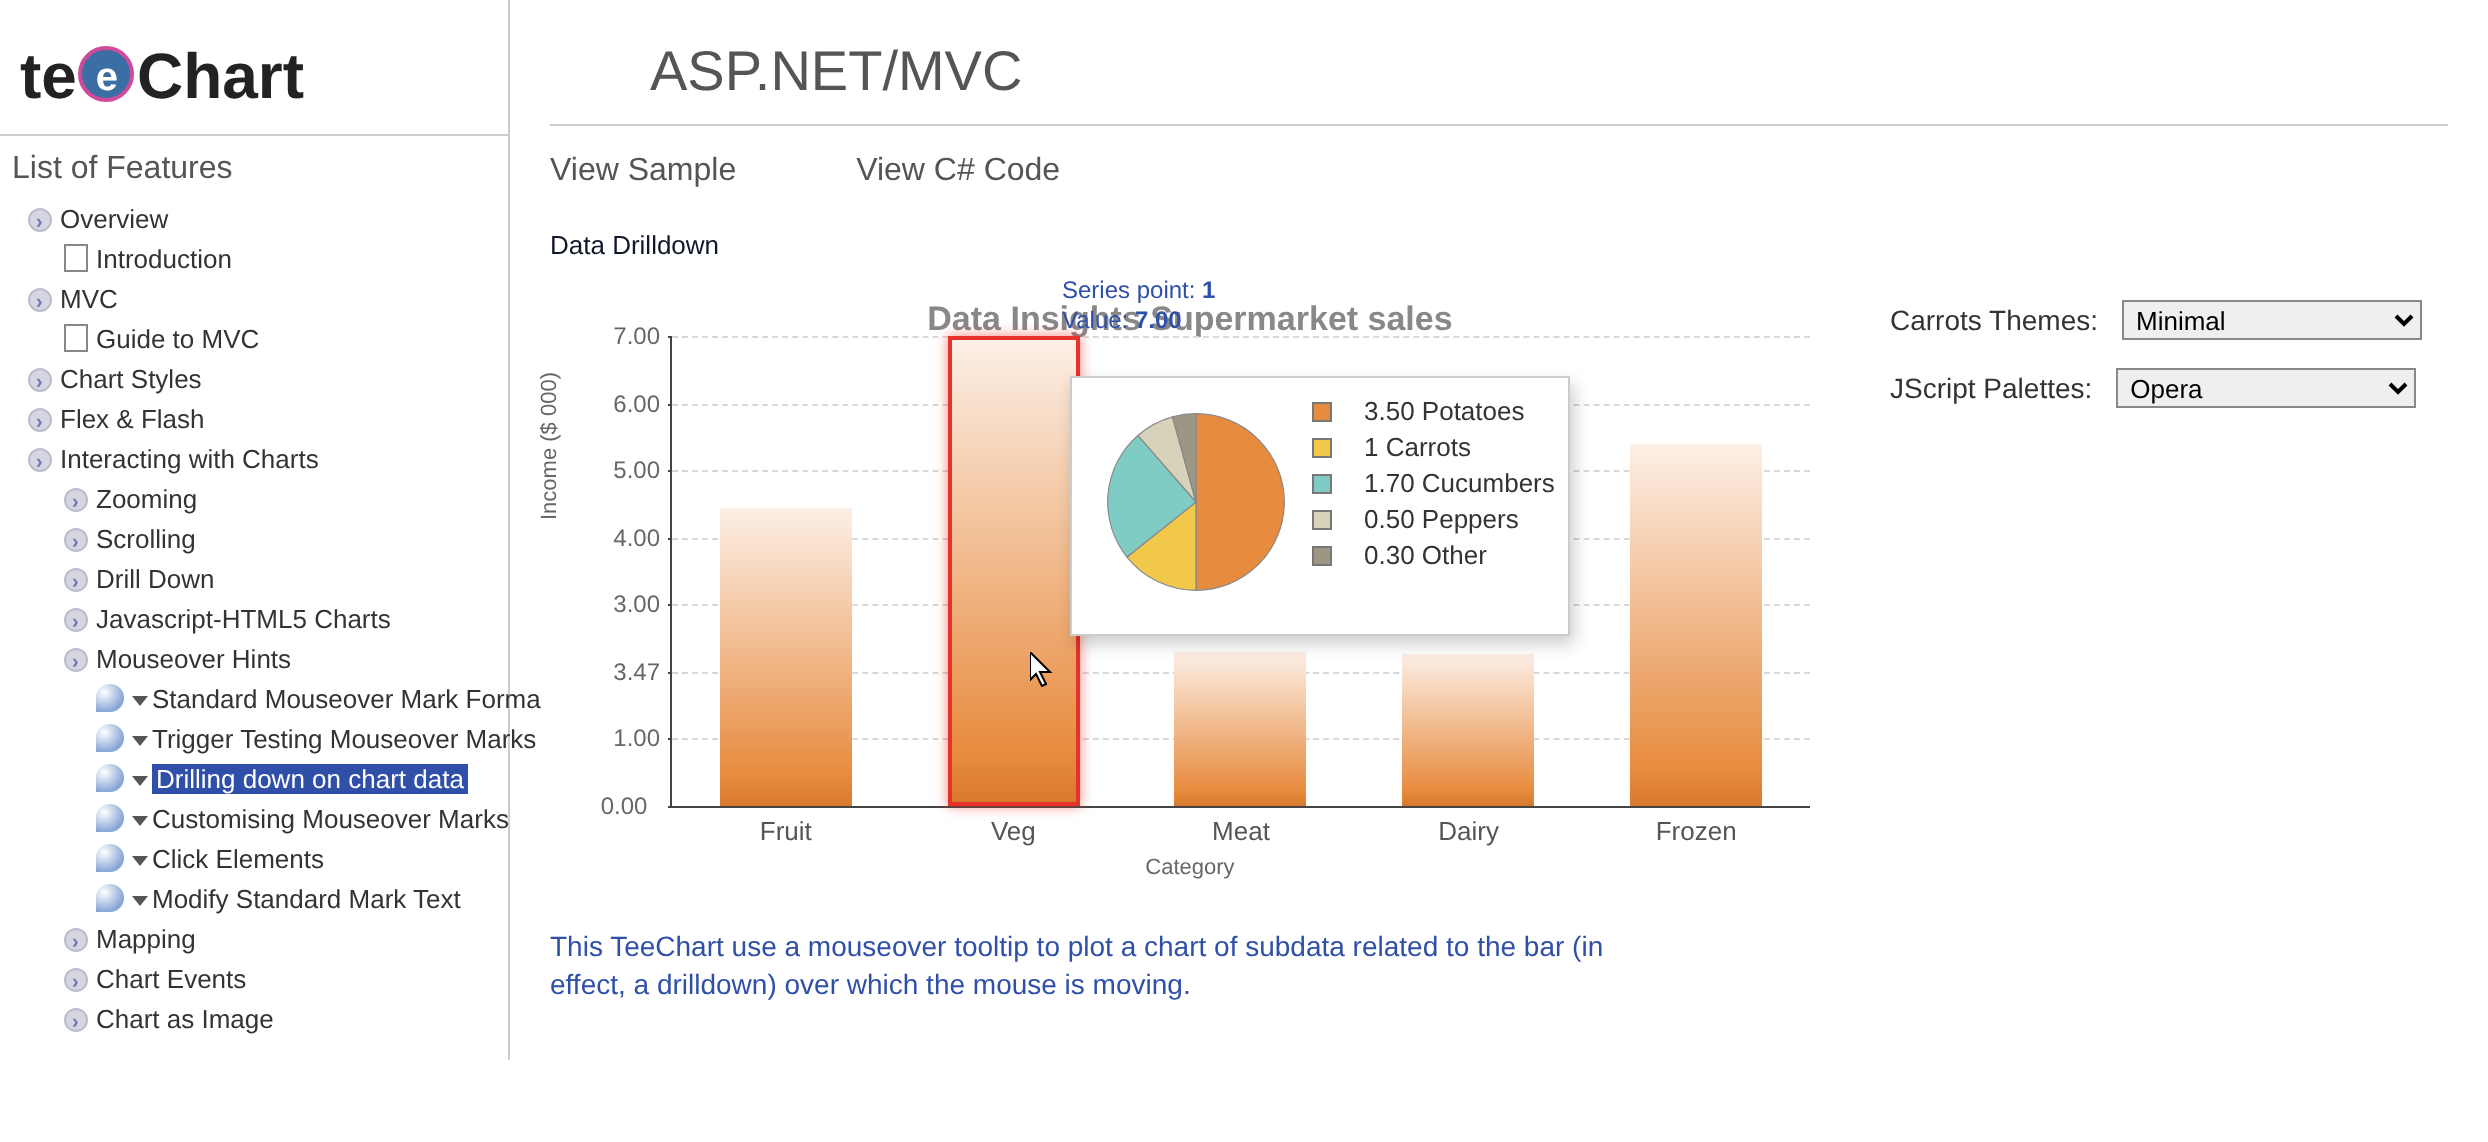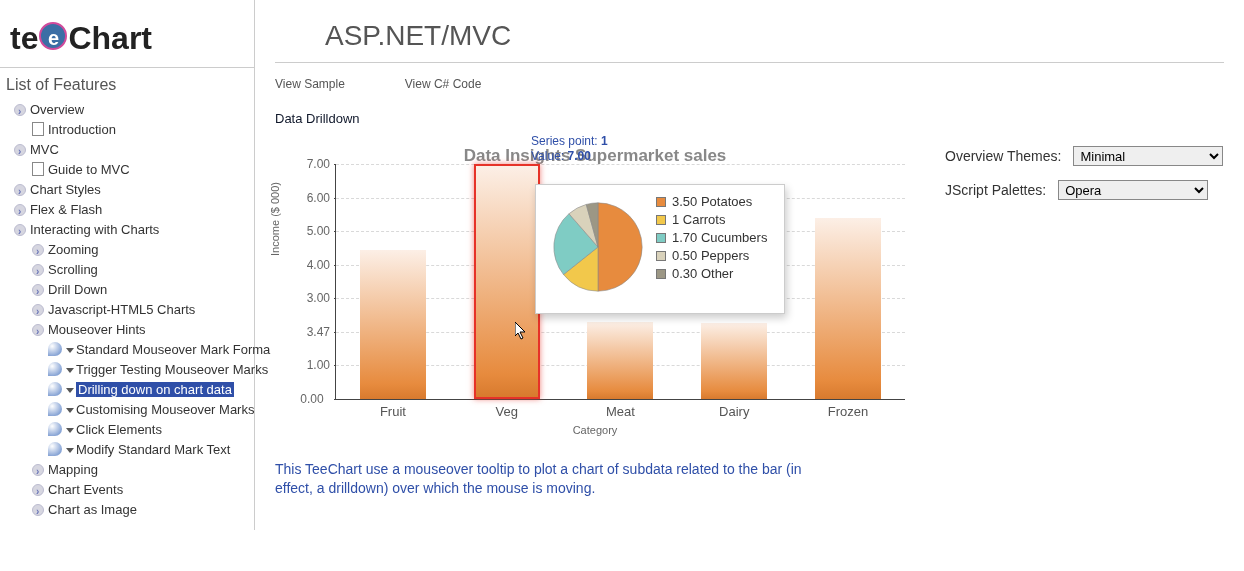--- a/index.html
+++ b/index.html
@@ -81,21 +81,21 @@
     border-top:5px solid #555;
   }
   .main { flex: 1; padding: 0 20px 20px 20px; }
   .main-header {
     font-size: 28px;
     color: #555;
     font-weight: 300;
     padding: 20px 0 10px 50px;
     border-bottom: 1px solid #ccc;
   }
-  .tabs { display: flex; gap: 60px; padding: 14px 0 0 0; color: #555; font-size: 12px; }
+  .tabs { display: flex; gap: 60px; padding: 14px 0 0 0; color: #555; font-size: 16px; }
   .tabs div { cursor: pointer; }
   .section-title { color: #0f172a; padding: 20px 0 10px 0; }
   .chart-row { display: flex; align-items: flex-start; gap: 30px; }
   .chart-wrap { position: relative; width: 640px; height: 300px; }
   .chart-title {
     position: absolute; left: 0; right: 0; top: 10px;
     text-align: center; color: #888; font-weight: bold; font-size: 17px;
   }
   .yaxis-label {
     position: absolute; left: -6px; top: 50%;
@@ -129,21 +129,21 @@
     position:absolute; top: -2px; left: 256px; color:#2f4fa8; font-size:12px; line-height:15px;
     z-index: 3;
   }
   .tooltip-box {
     position:absolute; left:260px; top:48px; width:250px; height:130px;
     background:#fff; border:1px solid #ccc; box-shadow: 2px 4px 8px rgba(0,0,0,.2);
     z-index:2;
   }
   .pie { position:absolute; left:14px; top:14px; }
   .legend-block { position:absolute; left:120px; top:8px; font-size:13px; color:#333; }
-  .legend-row { display:flex; align-items:center; gap:6px; line-height:18px;}
+  .legend-row { display:flex; align-items:center; gap:16px; line-height:18px;}
   .sw { width:10px; height:10px; display:inline-block; }
   .cursor-arrow {
     position: absolute; z-index: 5;
   }
   .controls { padding-top: 10px; font-size: 14px; color: #333; }
   .controls .row { display:flex; align-items:center; gap: 12px; margin-bottom: 14px;}
   .controls select {
     width: 150px; height: 20px; border:1px solid #888; font-size:13px; padding:0 2px;
   }
   .desc { color: #2f4fa8; font-size: 14px; max-width: 560px; padding-top: 24px; line-height: 1.35;}
@@ -273,21 +273,21 @@
             </div>
         </div>
 
         <svg class="cursor-arrow" style="left:240px; top:186px" width="16" height="20">
           <path d="M0,0 L0,14 L3,11 L6,17 L8,16 L5,10 L10,10 Z" fill="#fff" stroke="#000" stroke-width="1"></path>
         </svg>
       </div>
 
       <div class="controls">
         <div class="row">
-          <label>Overview Themes:</label>
+          <label>Carrots Themes:</label>
           <select>
             <option>Minimal</option>
           </select>
         </div>
         <div class="row">
           <label>JScript Palettes:</label>
           <select>
             <option>Opera</option>
           </select>
         </div>

